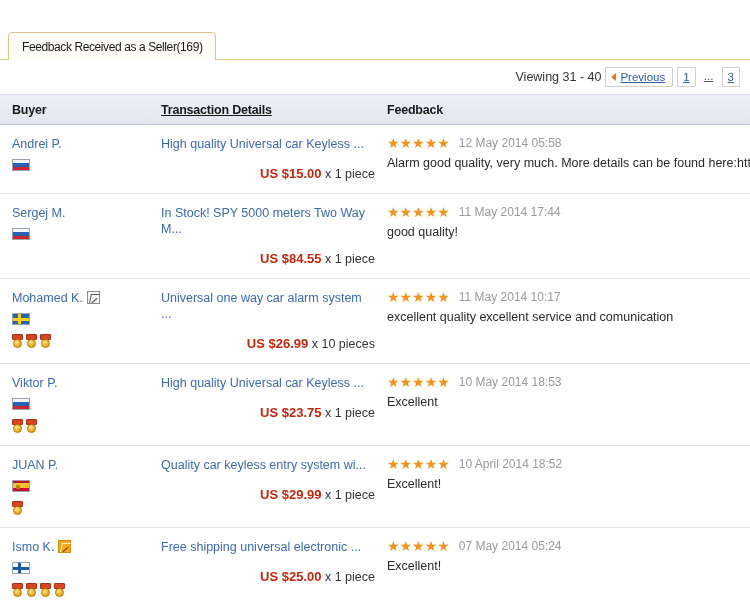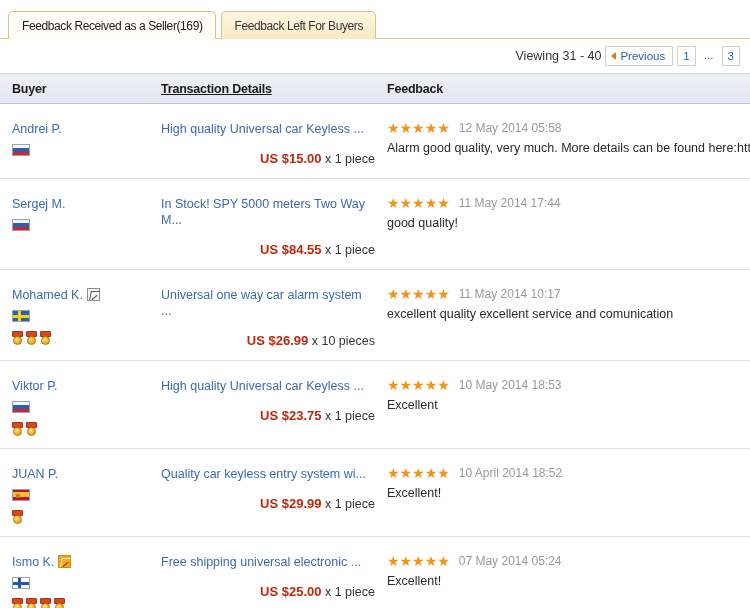--- a/index.html
+++ b/index.html
@@ -13,20 +13,21 @@
     font-family: "Liberation Sans", sans-serif;
     font-size: 12px;
     color: #333333;
     overflow: hidden;
   }
   #app {
     position: relative;
     width: 750px;
     height: 444px;
     background: #000000;
+    margin-top: 21px;
   }
 
   
   .tabbar {
     position: relative;
     height: 39px;
     padding-left: 8px;
     box-sizing: border-box;
     display: flex;
     align-items: flex-end;
@@ -101,20 +102,21 @@
     box-sizing: border-box;
     border: 1px solid #cfcfcf;
     background: #ffffff;
     margin-left: 4px;
     padding: 0 5px;
     text-align: center;
     font-size: 11.5px;
     color: #2b5ca8;
     white-space: nowrap;
     border-radius: 1px;
+    text-decoration: underline;
   }
   .pg.prev {
     color: #2b5ca8;
     padding: 0 7px 0 5px;
     display: flex;
     align-items: center;
     gap: 4px;
   }
   .pg.ellipsis {
     border: none;
@@ -149,21 +151,21 @@
     padding: 0 0 0 12px;
     letter-spacing: -0.2px;
   }
   th.col-buyer  { width: 137px; }
   th.col-trans  { width: 214px; text-decoration: underline; }
   th.col-feed   { width: 399px; }
 
   table.fb tbody td {
     vertical-align: top;
     border-bottom: 1px solid #e2e2e2;
-    padding: 17px 0 12px 12px;
+    padding: 11px 0 12px 12px;
     background: #ffffff;
   }
   table.fb tbody tr:last-child td { border-bottom: none; }
 
   
   .buyer-name {
     color: #3b6ab0;
     font-size: 12.5px;
     display: inline;
     white-space: nowrap;
@@ -343,23 +345,20 @@
   }
 </style>
 </head>
 <body>
 
 <div id="app">
 
   <div class="tabbar">
     <div class="tab active">
       <span>Feedback Received as a Seller(169)</span>
-    </div>
-    <div class="tab inactive">
-      <span>Feedback Left For Buyers</span>
     </div>
   </div>
 
   <div class="subbar">
     <div class="viewing">Viewing 31 - 40</div>
     <div class="pager">
       <div class="pg prev">
         <span class="arrow-left"></span>
         <span>Previous</span>
       </div>

